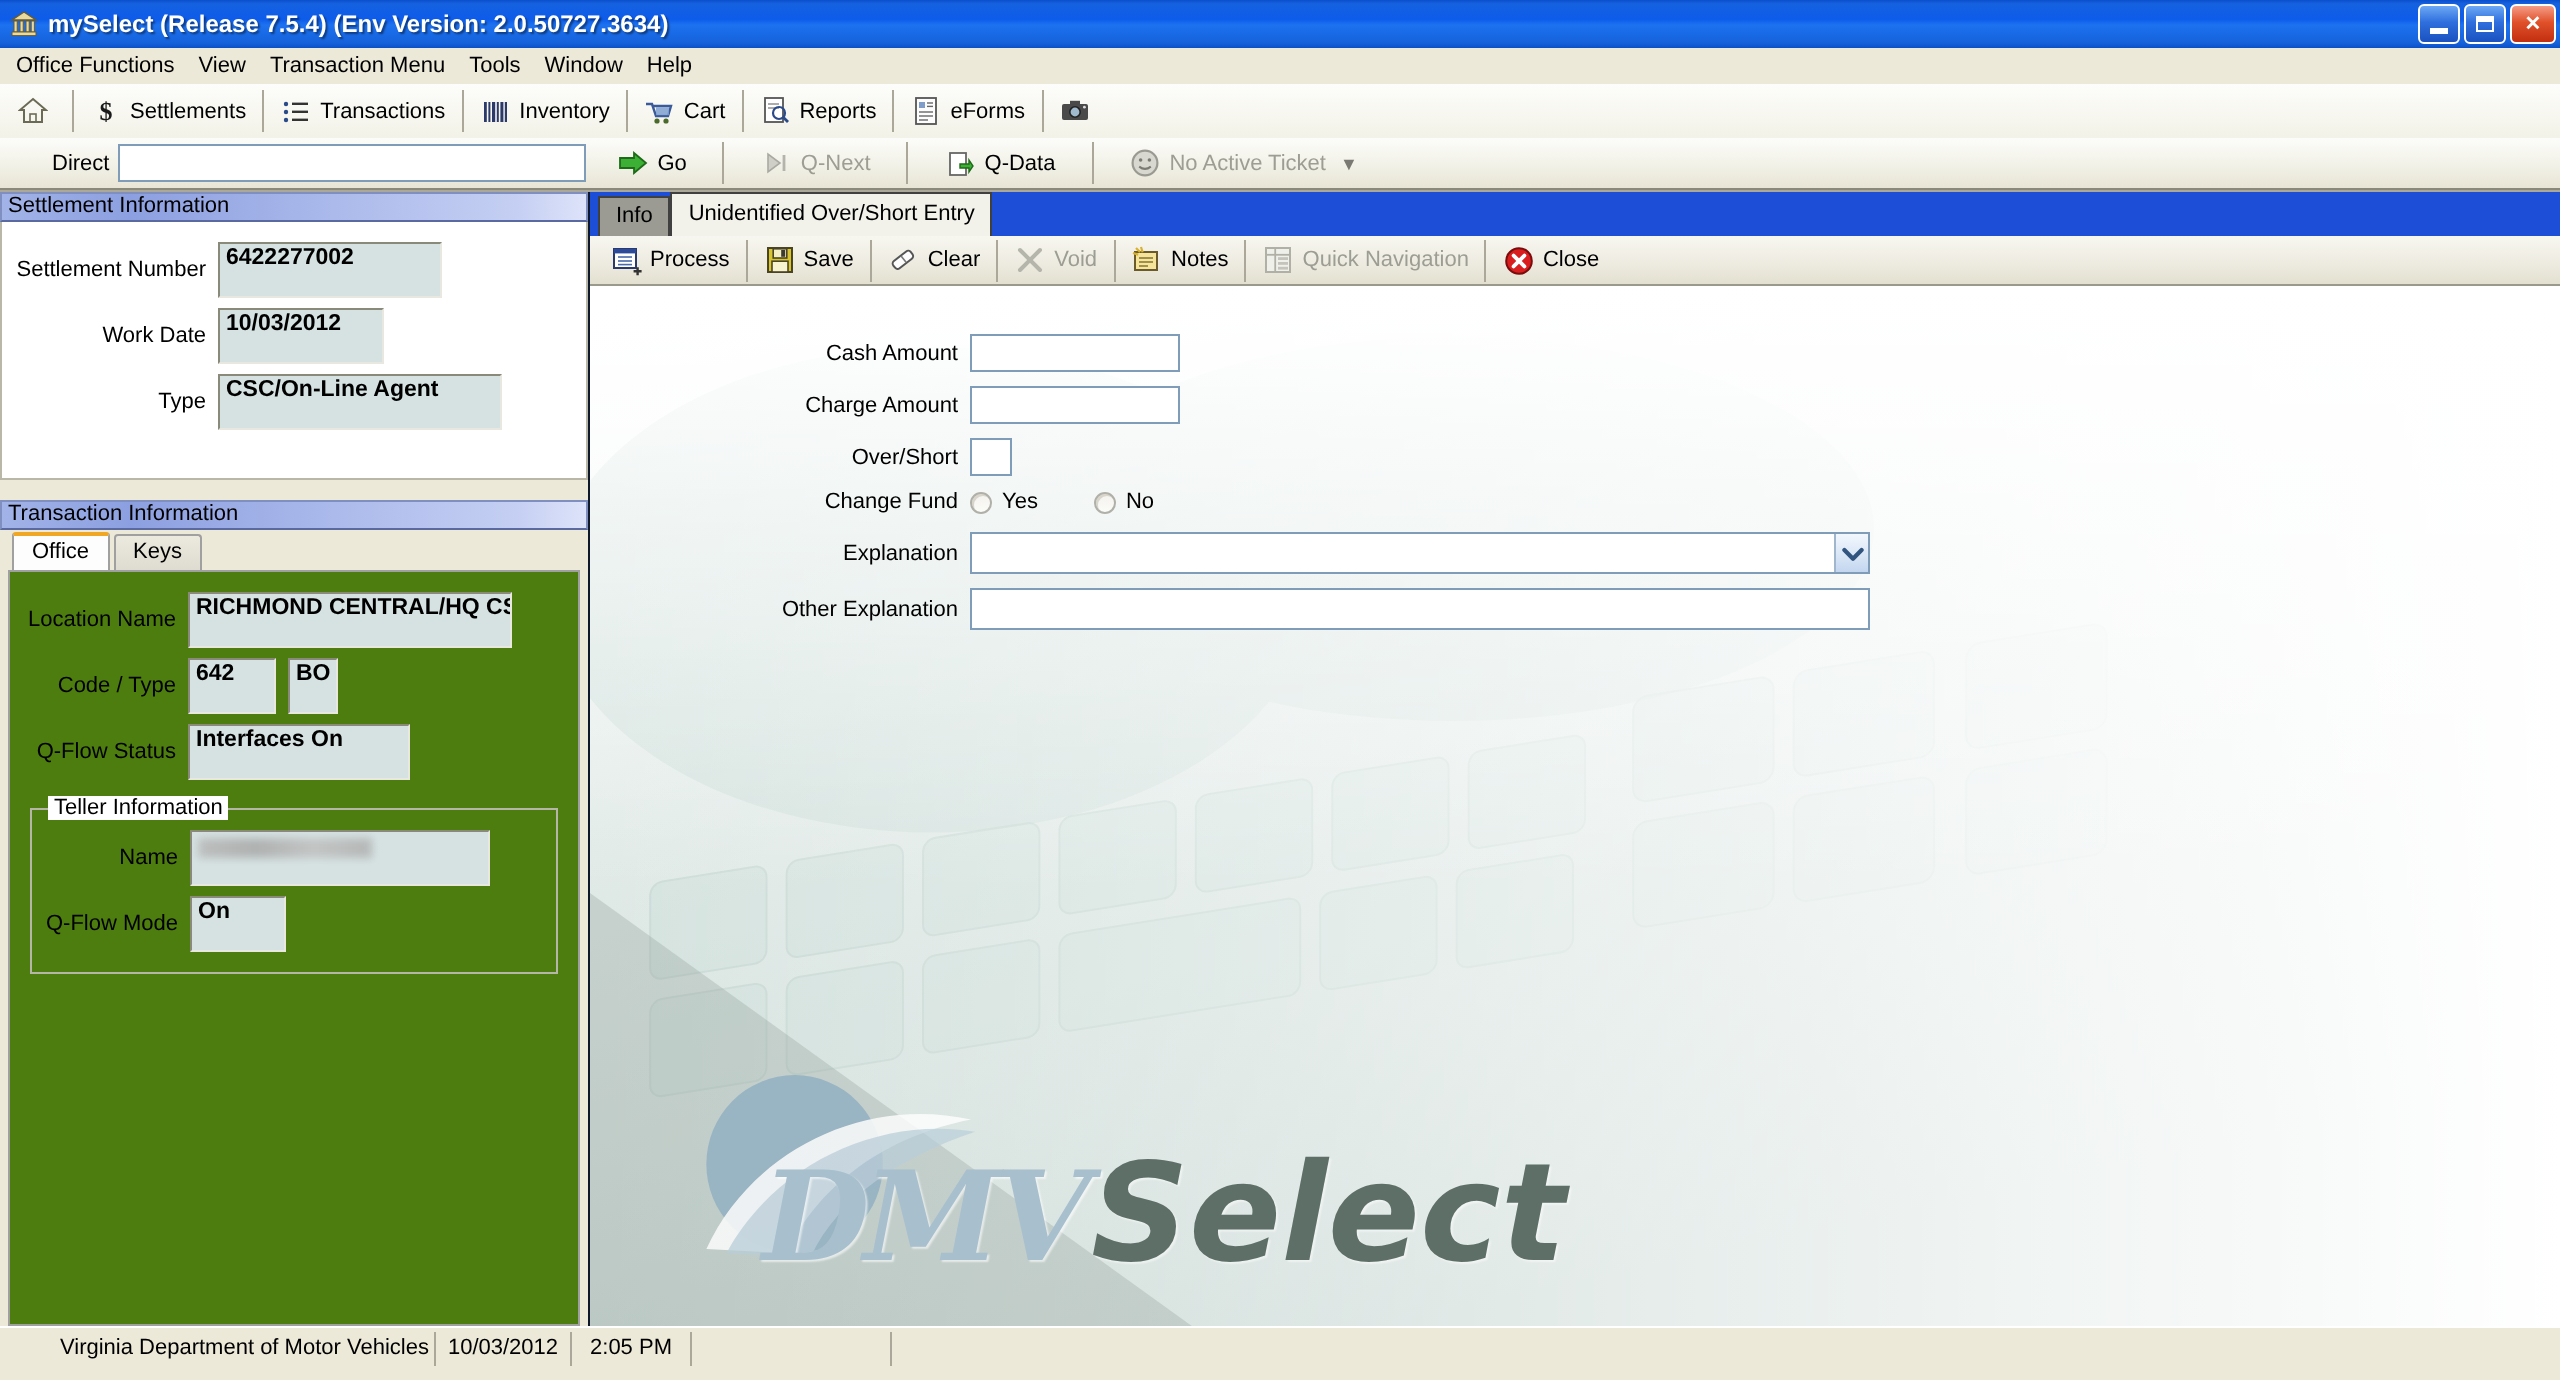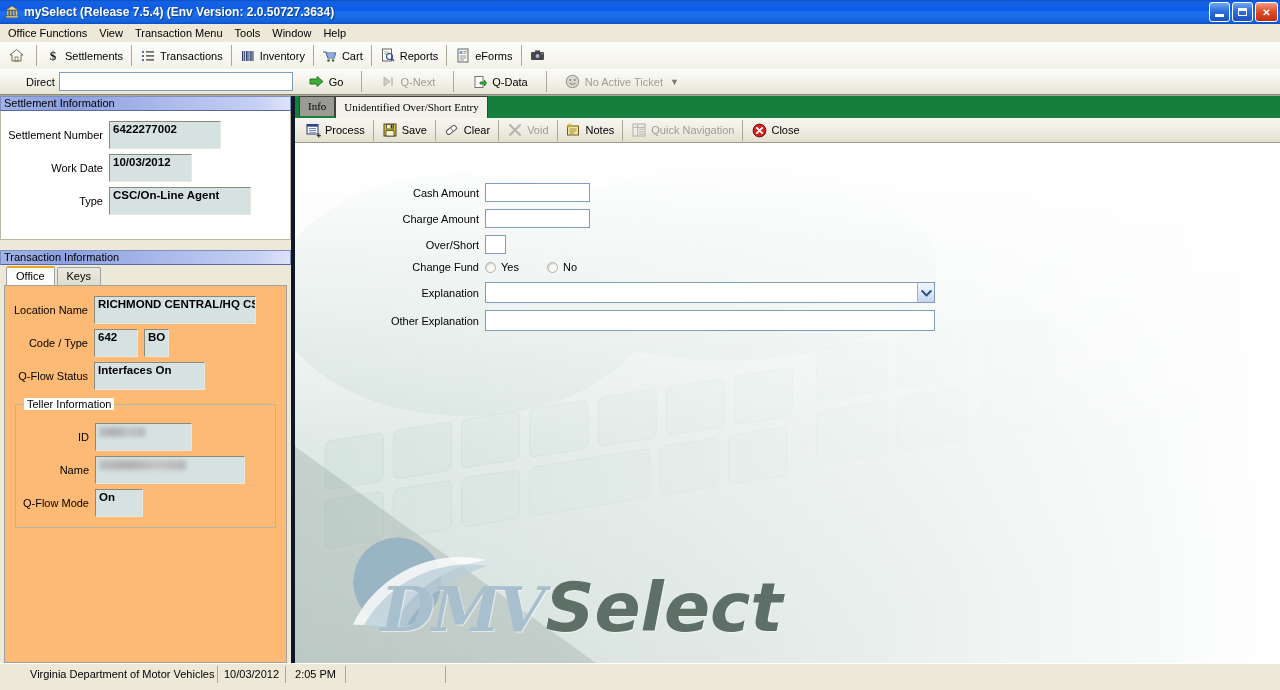--- a/index.html
+++ b/index.html
@@ -106,21 +106,21 @@
   .disabled-txt { color: #9d9d94; }
 
   
   .app-body { display: flex; height: 567px; }
 
   
   .left-pane {
     width: 295px; flex: 0 0 295px;
     background: #ece9d8;
     display: flex; flex-direction: column;
-    border-right: 4px solid #0f172a;
+    border-right: 1px solid #0f172a;
   }
   .panel-header {
     height: 15px;
     background: linear-gradient(to right, #a2b3e8 0%, #8c9fe0 22%, #aebcec 60%, #c5cff3 88%, #dde3f9 100%);
     border: 1px solid #7f8fbf;
     border-bottom: 1px solid #5a6aa0;
     color: #000; font-size: 11px;
     display: flex; align-items: center;
     padding-left: 3px;
     line-height: 13px;
@@ -168,21 +168,21 @@
     border-radius: 2px 2px 0 0;
   }
   .subtab.active {
     background: #fdfdfd;
     border-top: 2px solid #f0a726;
     padding-top: 2px;
     position: relative; z-index: 2;
     font-weight: normal;
   }
   .subpanel {
-    background: #fdba74;
+    background: #4d7c0f;
     border: 1px solid #a0a0a0;
     margin: 0 4px 0 4px;
     padding: 10px 6px 8px 6px;
     flex: 1;
   }
   .groupbox {
     border: 1px solid #b5b5a8;
     margin: 14px 4px 0 4px;
     padding: 10px 4px 10px 4px;
     position: relative;
@@ -195,24 +195,23 @@
 
   
   .right-pane {
     flex: 1;
     display: flex; flex-direction: column;
     background: #808080;
     position: relative;
   }
   .tabstrip {
     height: 22px;
-    background: #15803d;
-    display: flex; align-items: flex-start;
+    background: #1d4ed8;
+    display: flex; align-items: flex-end;
     padding-left: 4px;
-    font-family: Liberation Serif, serif;
   }
   .mtab {
     font-size: 11px;
     padding: 2px 8px 3px 8px;
     border: 1px solid #404040;
     border-bottom: none;
     background: #9b9b93;
     color: #000;
     cursor: pointer;
     line-height: 14px;
@@ -234,21 +233,21 @@
   .form-area {
     flex: 1; position: relative;
     background: #ffffff;
     overflow: hidden;
   }
   .bg-art {
     position: absolute; left: 0; bottom: 0;
     width: 100%; height: 100%;
     pointer-events: none;
   }
-  .form-fields { position: relative; z-index: 3; padding-top: 40px; }
+  .form-fields { position: relative; z-index: 3; padding-top: 24px; }
   .ffrow { display: flex; align-items: center; margin-bottom: 7px; }
   .ff-label {
     width: 190px; text-align: right; padding-right: 6px;
     font-size: 11px; color: #000;
   }
   .ff-input {
     border: 1px solid #7f9db9;
     background: #ffffff;
     height: 19px;
     font-size: 11px; padding: 0 3px;
@@ -533,26 +532,20 @@
         <div class="fval" style="width:25px;margin-left:6px;">BO</div>
       </div>
       <div class="frow" style="margin-bottom:0;">
         <div class="flabel" style="width:83px;">Q-Flow Status</div>
         <div class="fval" style="width:111px;">Interfaces On</div>
       </div>
 
       <div class="groupbox">
         <span class="groupbox-title">Teller Information</span>
 
-        <div class="frow" style="margin-top:8px;">
-          <div class="flabel" style="width:75px;">ID</div>
-          <div class="fval redact" style="width:97px;">
-            <span class="blur" style="width:46px;"></span>
-          </div>
-        </div>
         <div class="frow">
           <div class="flabel" style="width:75px;">Name</div>
           <div class="fval redact" style="width:150px;">
             <span class="blur" style="width:87px;"></span>
           </div>
         </div>
         <div class="frow" style="margin-bottom:0;">
           <div class="flabel" style="width:75px;">Q-Flow Mode</div>
           <div class="fval" style="width:48px;">On</div>
         </div>

